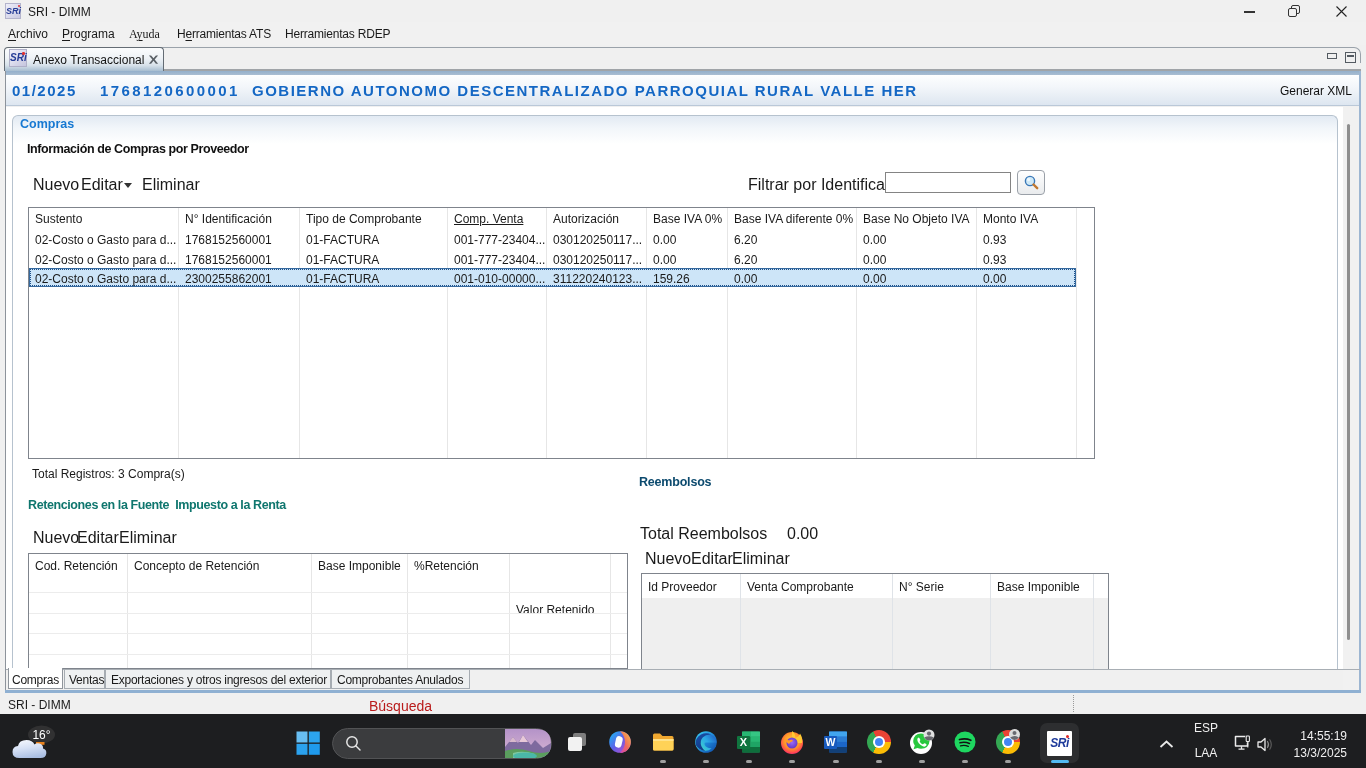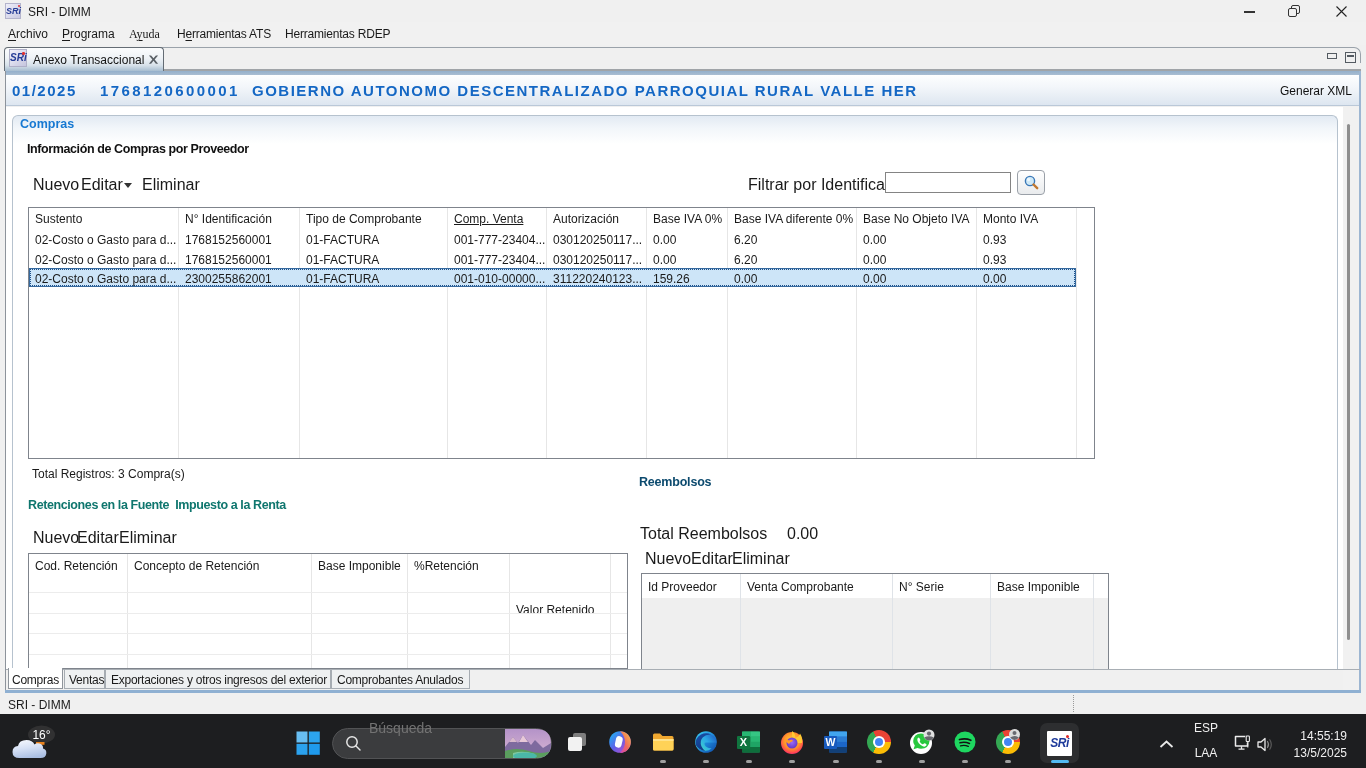--- a/index.html
+++ b/index.html
@@ -181,21 +181,21 @@
 <rect x="0.5" y="0.5" width="11" height="11" fill="#68bef2"></rect>
 <rect x="12.8" y="0.5" width="11" height="11" fill="#2ca4ee"></rect>
 <rect x="0.5" y="12.8" width="11" height="11" fill="#2ba2ee"></rect>
 <rect x="12.8" y="12.8" width="11" height="11" fill="#1f9aec"></rect>
   </svg>
 <div class="a" style="left:332px;top:728px;width:220px;height:31px;border-radius:16px;background:#3b3c3e;border:1px solid #525355;"></div>
 <svg class="a" style="left:345px;top:735px;" width="17" height="17" viewBox="0 0 17 17">
     <circle cx="7" cy="7" r="5.2" fill="none" stroke="#e6e6e6" stroke-width="1.5"></circle>
     <path d="M11 11 L15 15" stroke="#e6e6e6" stroke-width="1.5" stroke-linecap="round"></path>
   </svg>
-<div class="a" style="left:369px;top:720px;font-size:14px;color:#737373;">Búsqueda</div>
+<div class="a" style="left:369px;top:698px;font-size:14px;color:#b91c1c;">Búsqueda</div>
 <svg class="a" style="left:505px;top:729px;" width="46" height="29" viewBox="0 0 46 29">
     <defs>
 <linearGradient id="sk" x1="0" y1="0" x2="0" y2="1">
         <stop offset="0" stop-color="#b493c8"></stop>
         <stop offset="0.6" stop-color="#cba8cf"></stop>
         <stop offset="1" stop-color="#8ebdd8"></stop>
       </linearGradient>
 <clipPath id="rp">
         <path d="M0 0 H31 Q46 0 46 14.5 Q46 29 31 29 H0 Z"></path>
       </clipPath>
@@ -342,13 +342,13 @@
 <rect x="11.2" y="0.2" width="5" height="7.5" rx="1" fill="#1d1e20"></rect>
 <rect x="12.2" y="1" width="3.2" height="5.6" rx="0.8" fill="none" stroke="#ececec" stroke-width="1.1"></rect>
 <path d="M13.8 6.8 L13.8 12.5" stroke="#ececec" stroke-width="1.1"></path>
   </svg>
 <svg class="a" style="left:1257px;top:737px;" width="19" height="15" viewBox="0 0 19 15">
 <path d="M1 5 L4 5 L8 1.5 L8 13.5 L4 10 L1 10 Z" fill="none" stroke="#e8e8e8" stroke-width="1.3" stroke-linejoin="round"></path>
 <path d="M10.5 4.5 Q12.5 7.5 10.5 10.5" fill="none" stroke="#8a8a8a" stroke-width="1.2" stroke-linecap="round"></path>
 <path d="M12.8 2.8 Q15.8 7.5 12.8 12.2" fill="none" stroke="#5a5a5a" stroke-width="1.2" stroke-linecap="round"></path>
   </svg>
 <div class="a" style="left:1247px;top:729px;width:100px;font-size:12px;color:#f0f0f0;text-align:right;">14:55:19</div>
-<div class="a" style="left:1247px;top:746px;width:100px;font-size:12px;color:#f0f0f0;text-align:right;">13/5/2025</div>
+<div class="a" style="left:1247px;top:746px;width:100px;font-size:12px;color:#f0f0f0;text-align:right;">13/3/2025</div>
 
 </body></html>

